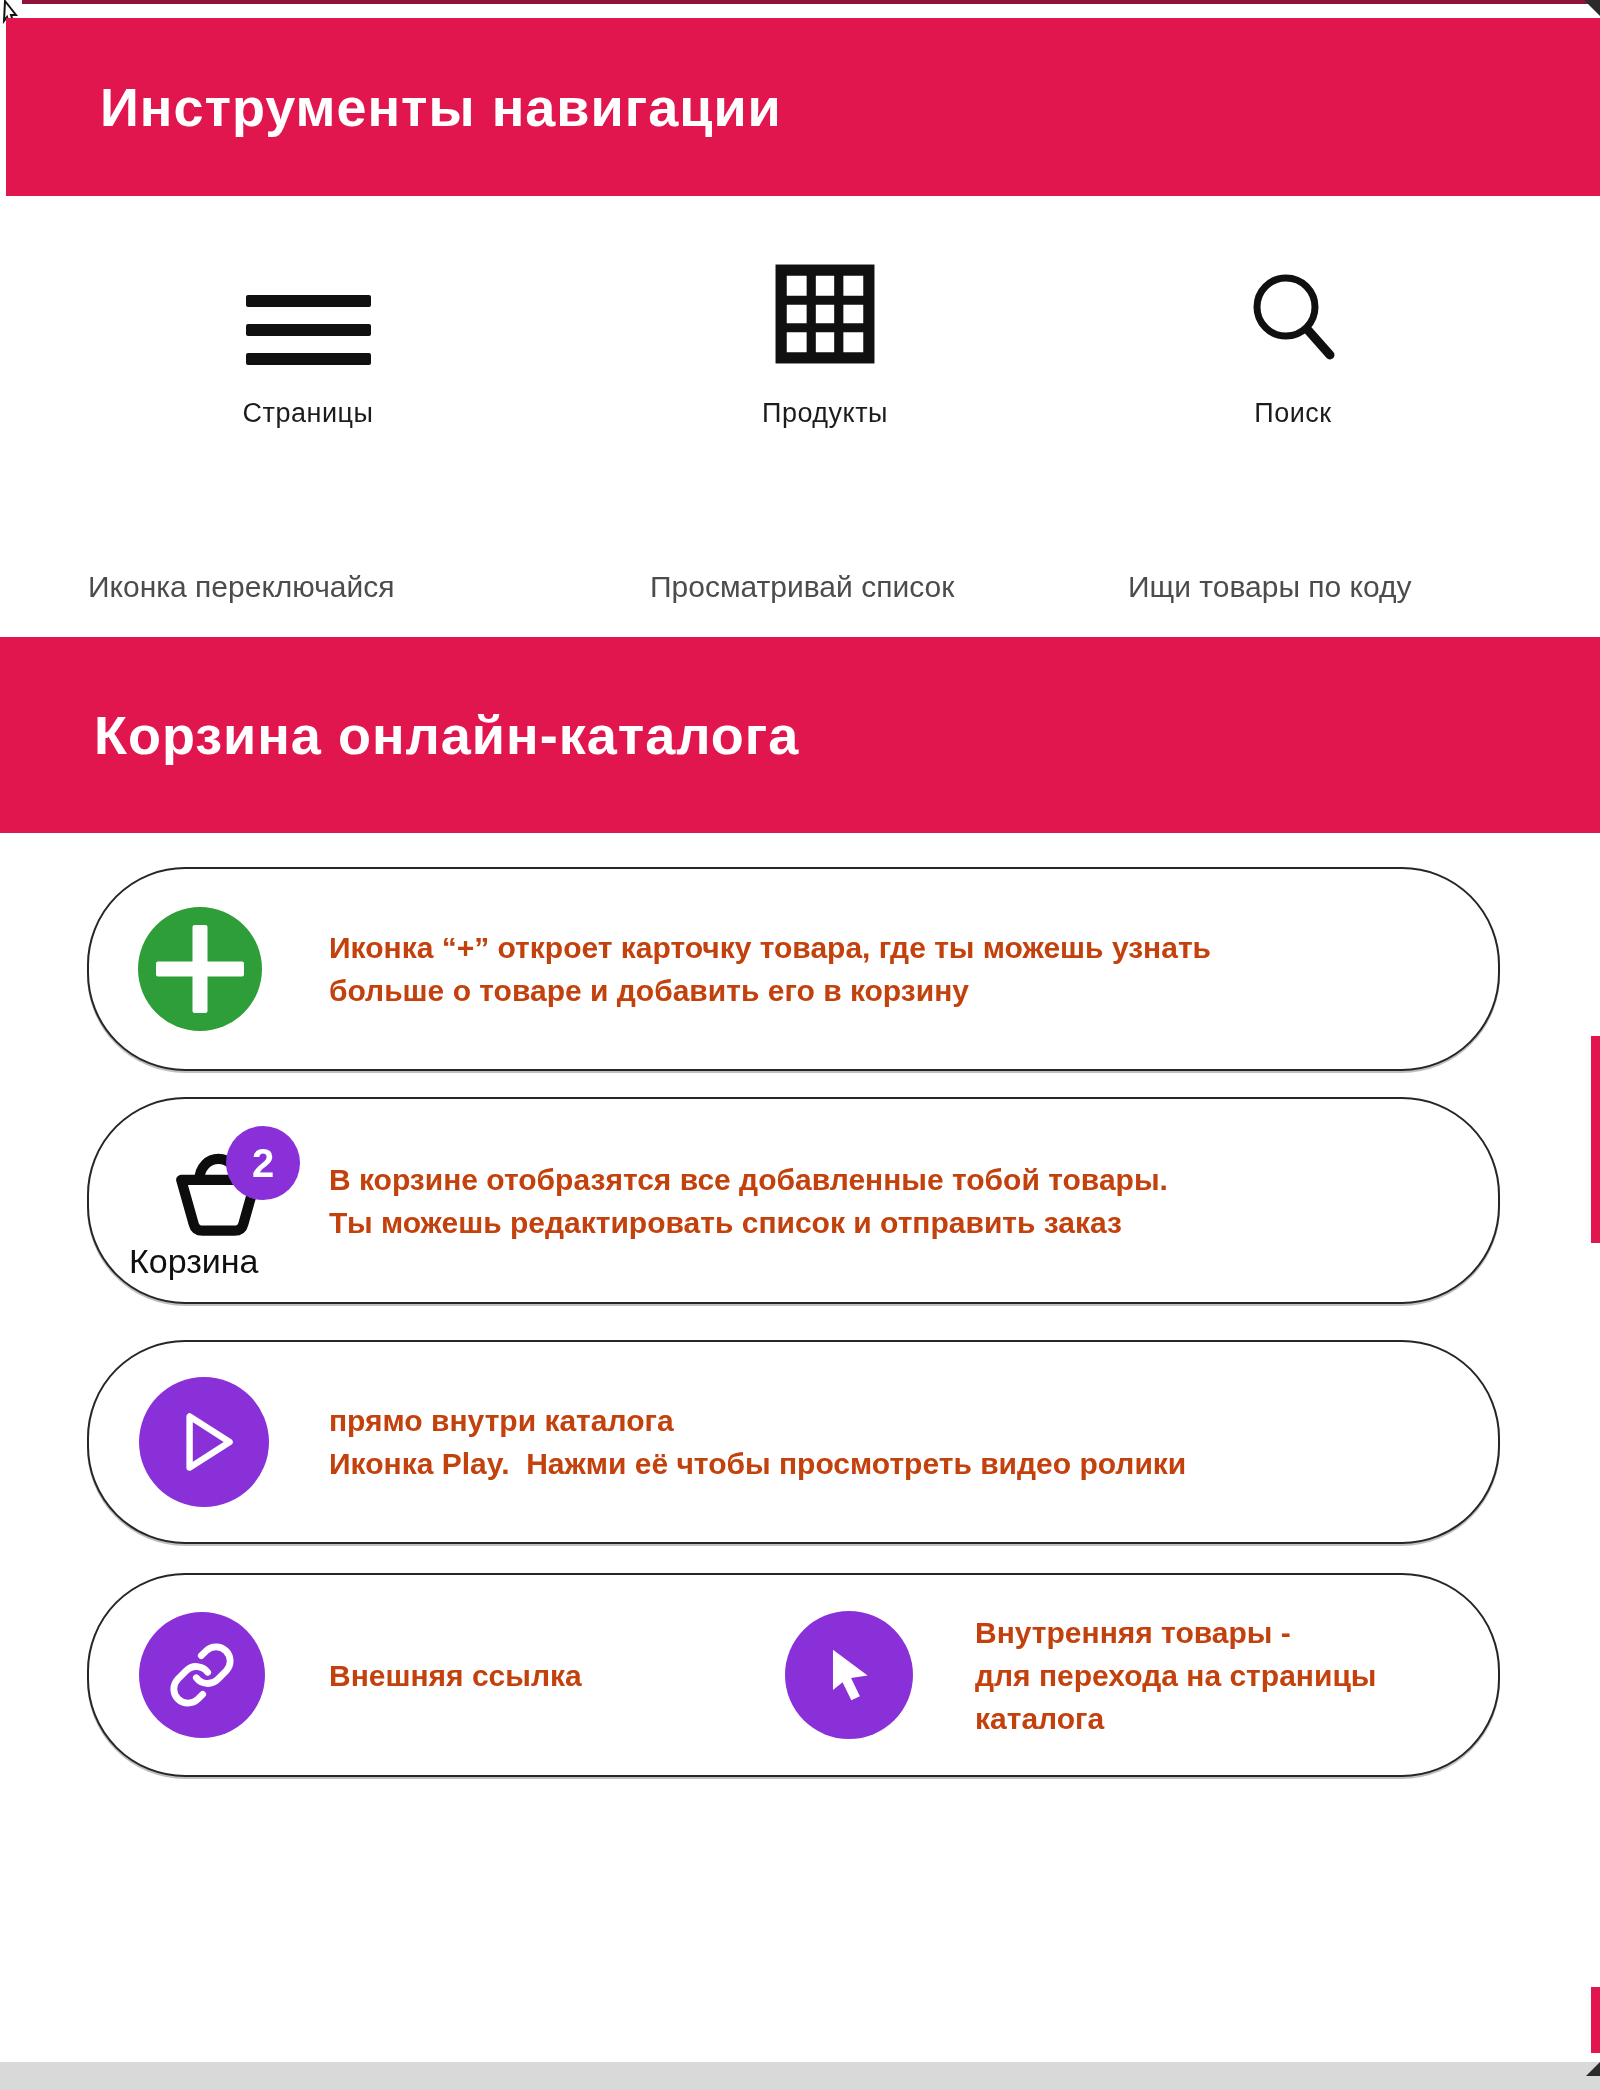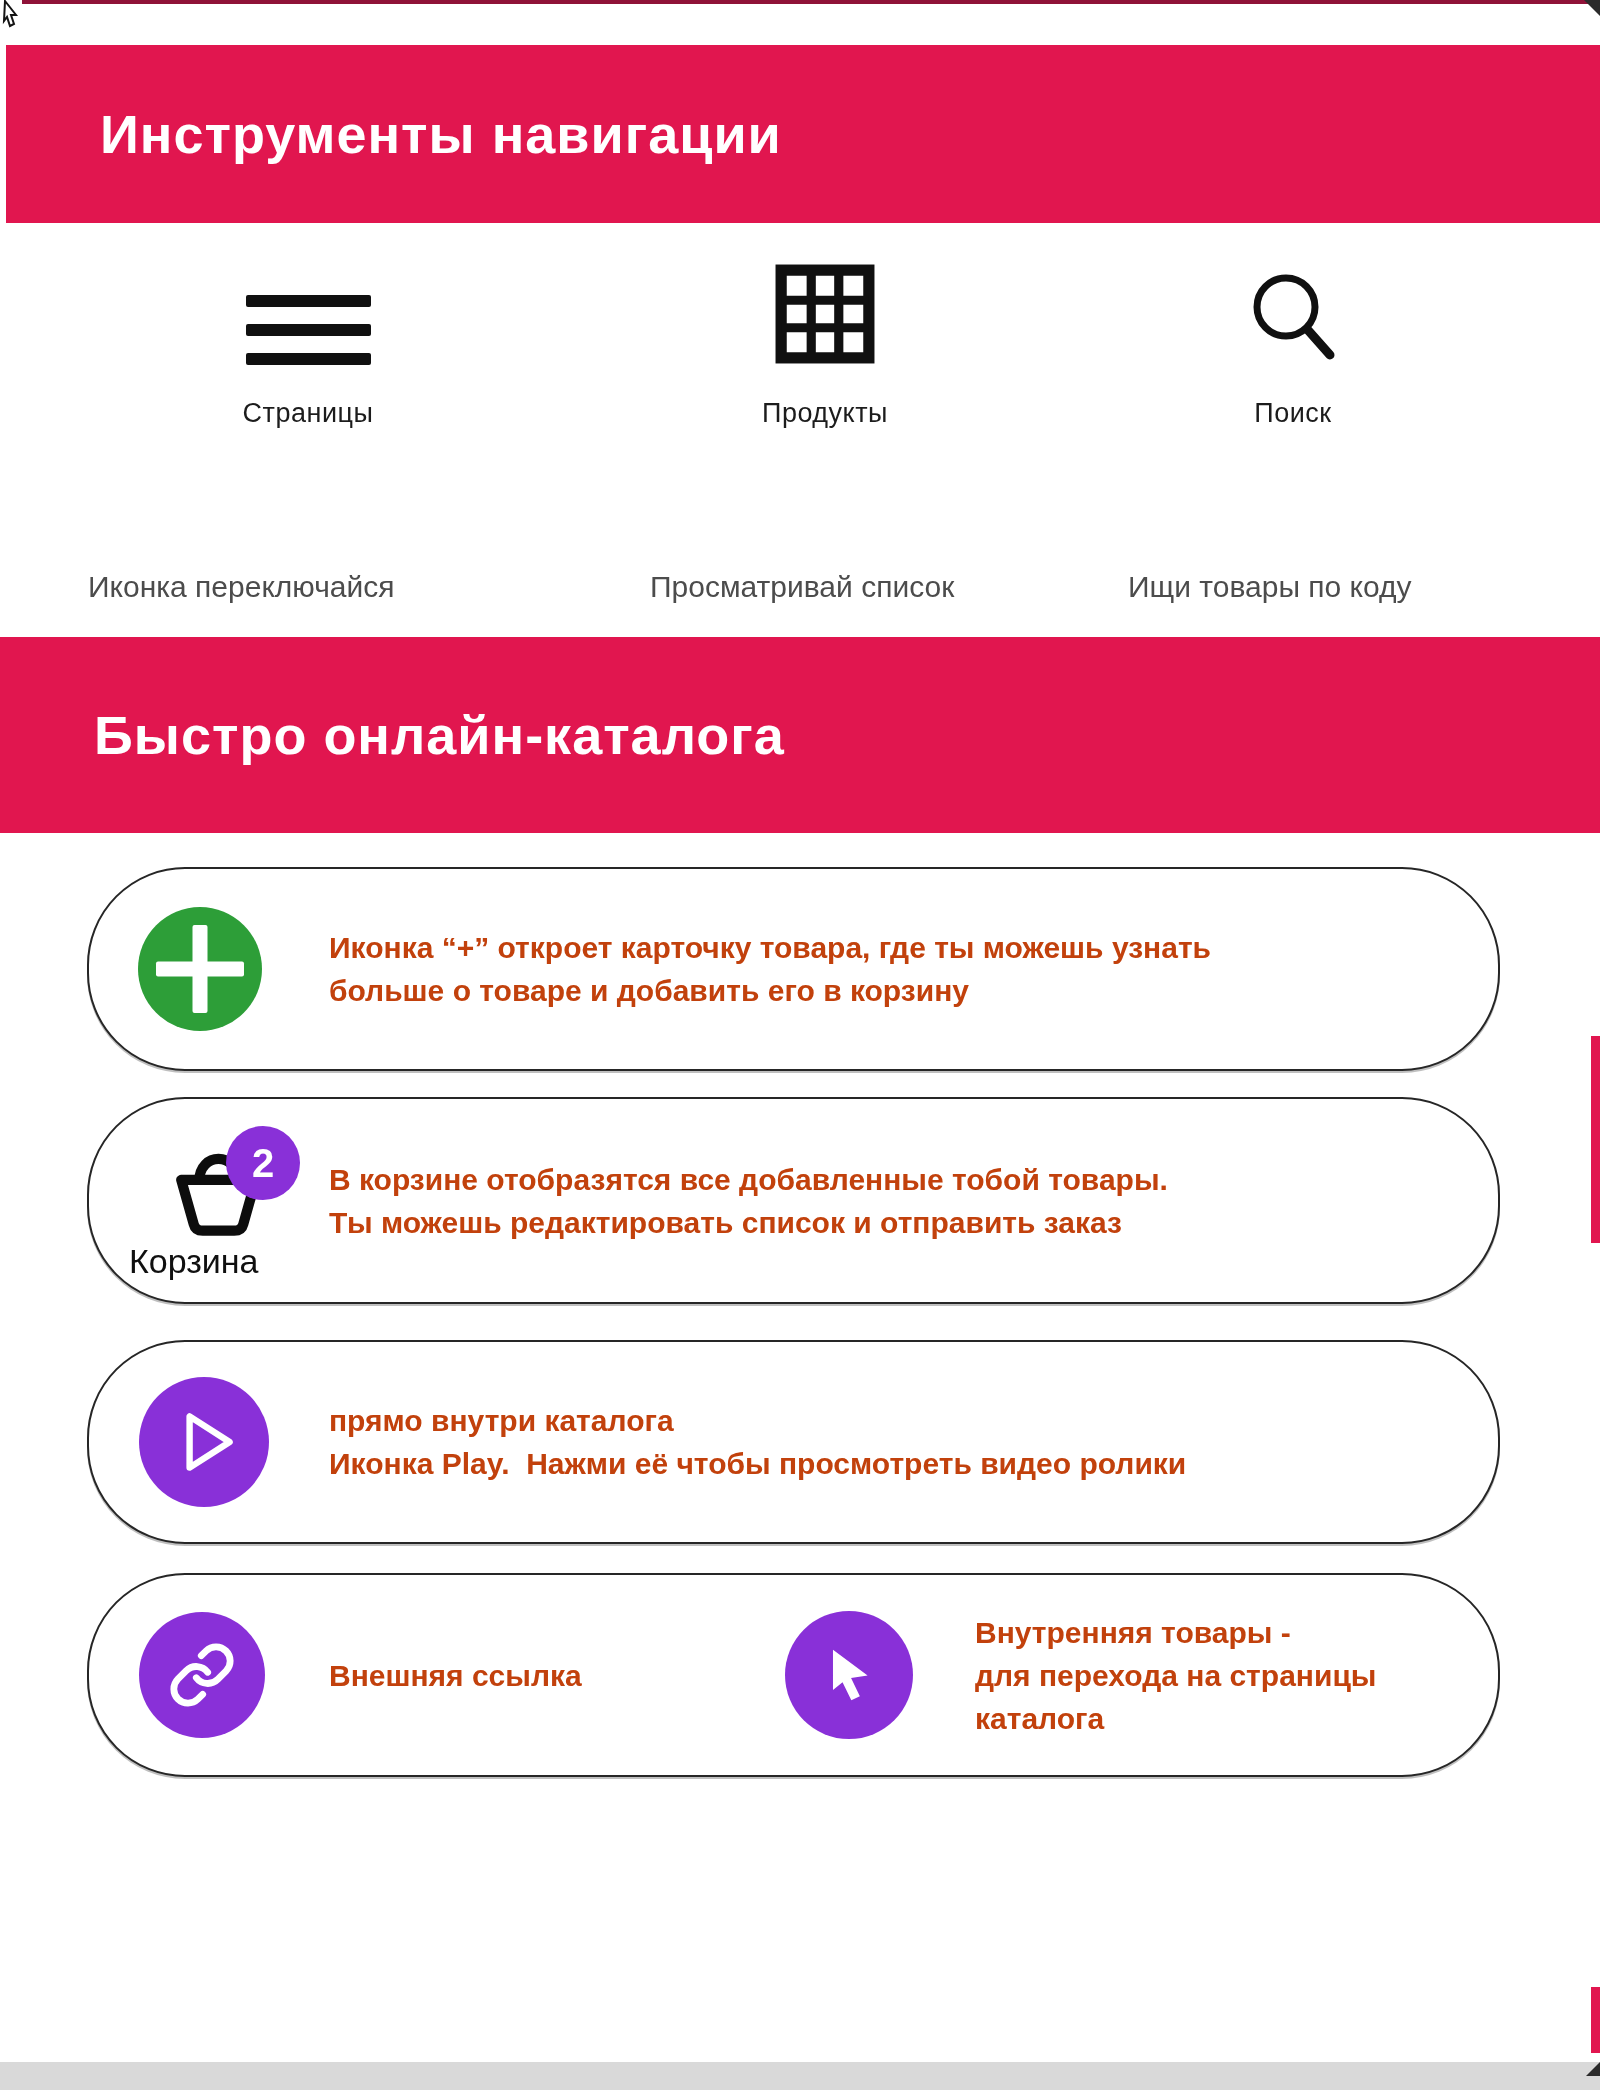--- a/index.html
+++ b/index.html
@@ -6,21 +6,21 @@
   .page{
     position:relative;
     width:1600px;height:2090px;
     background:#ffffff;
     overflow:hidden;
     font-family:"Liberation Sans", sans-serif;
     color:#1c1c1c;
   }
   
   .band{position:absolute;background:#E1164F;}
-  .band1{left:6px;right:0;top:18px;height:178px;margin-top:27px;}
+  .band1{left:6px;right:0;top:18px;height:178px;}
   .band2{left:0;right:0;top:637px;height:196px;}
   .band-title{
     position:absolute;left:94px;top:50%;transform:translateY(-50%);
     font-size:54px;font-weight:700;color:#ffffff;letter-spacing:1px;
     white-space:nowrap;
   }
   
   .nav-col{position:absolute;top:265px;}
   .nav-col.c1{left:88px;width:440px;}
   .nav-col.c2{left:650px;width:350px;}
@@ -135,21 +135,21 @@
       </svg>
     </div>
     <div class="nav-label">Поиск</div>
     <div class="nav-desc">
       <div>Ищи товары по коду</div>
       <div>или названию</div>
     </div>
   </div>
 
   <div class="band band2">
-    <div class="band-title">Быстро онлайн-каталога</div>
+    <div class="band-title">Корзина онлайн-каталога</div>
   </div>
 
   <div class="card card1">
     <div class="circle green plus-icon v-center">
       <span class="ph"></span>
       <span class="pv"></span>
     </div>
     <div class="card-text v-center">
       <div class="tline">Иконка “+” откроет карточку товара, где ты можешь узнать</div>
       <div class="tline">больше о товаре и добавить его в корзину</div>

